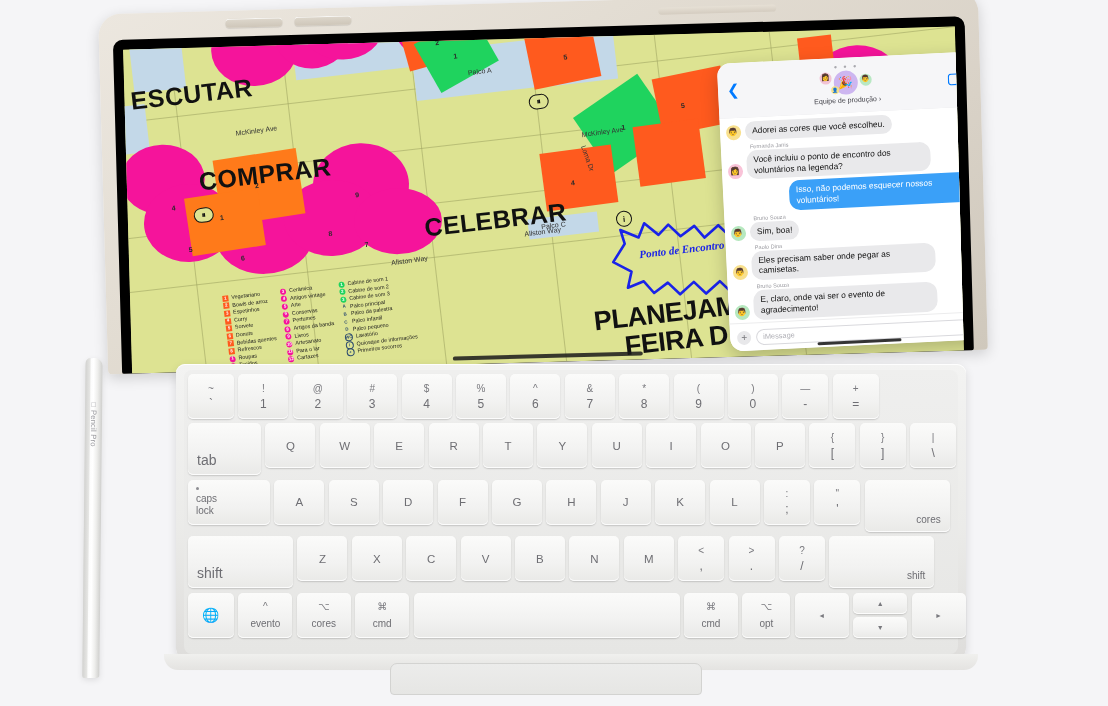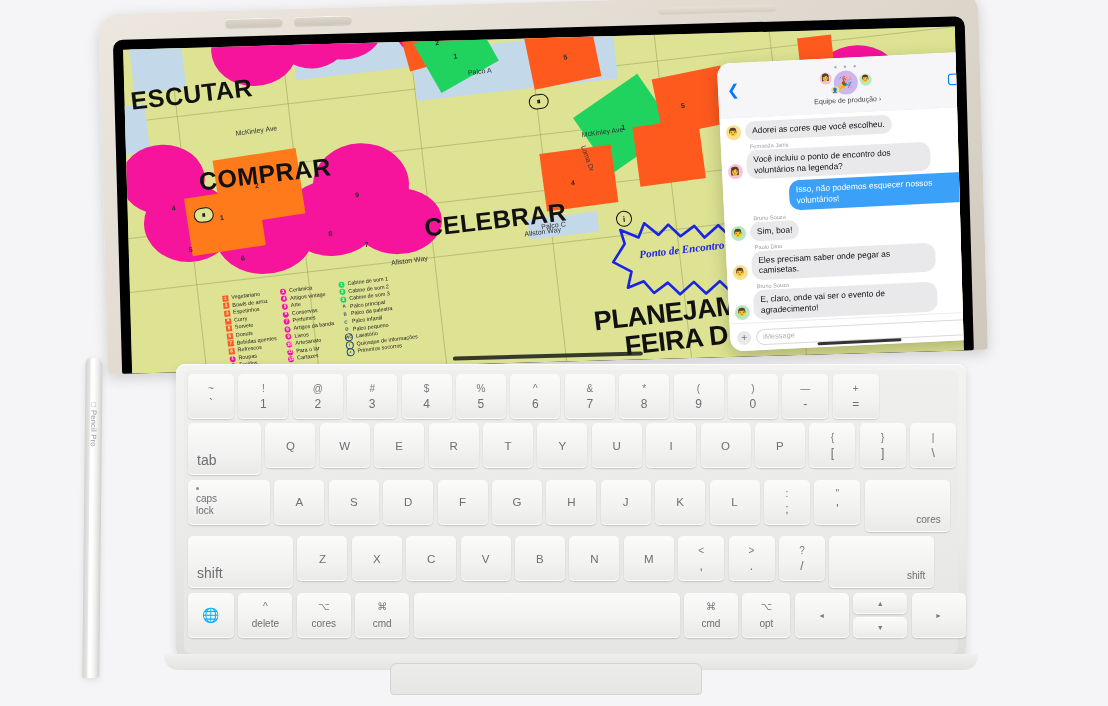--- a/index.html
+++ b/index.html
@@ -768,21 +768,21 @@
           </div>
         <div class="key wordkey-r" style="width:96px">shift</div>
       </div>
 
       <div class="krow">
         <div class="key" style="width:46px">
           <span style="font-size:14px;color:#79797e;">🌐</span>
         </div>
         <div class="key modbot" style="width:54px">
           <span class="sym">^</span>
-          <span>delete</span>
+          <span>evento</span>
         </div>
         <div class="key modbot" style="width:54px">
           <span class="sym">⌥</span>
           <span>cores</span>
         </div>
         <div class="key modbot" style="width:54px">
           <span class="sym">⌘</span>
           <span>cmd</span>
         </div>
         <div class="key" style="width:266px"></div>

